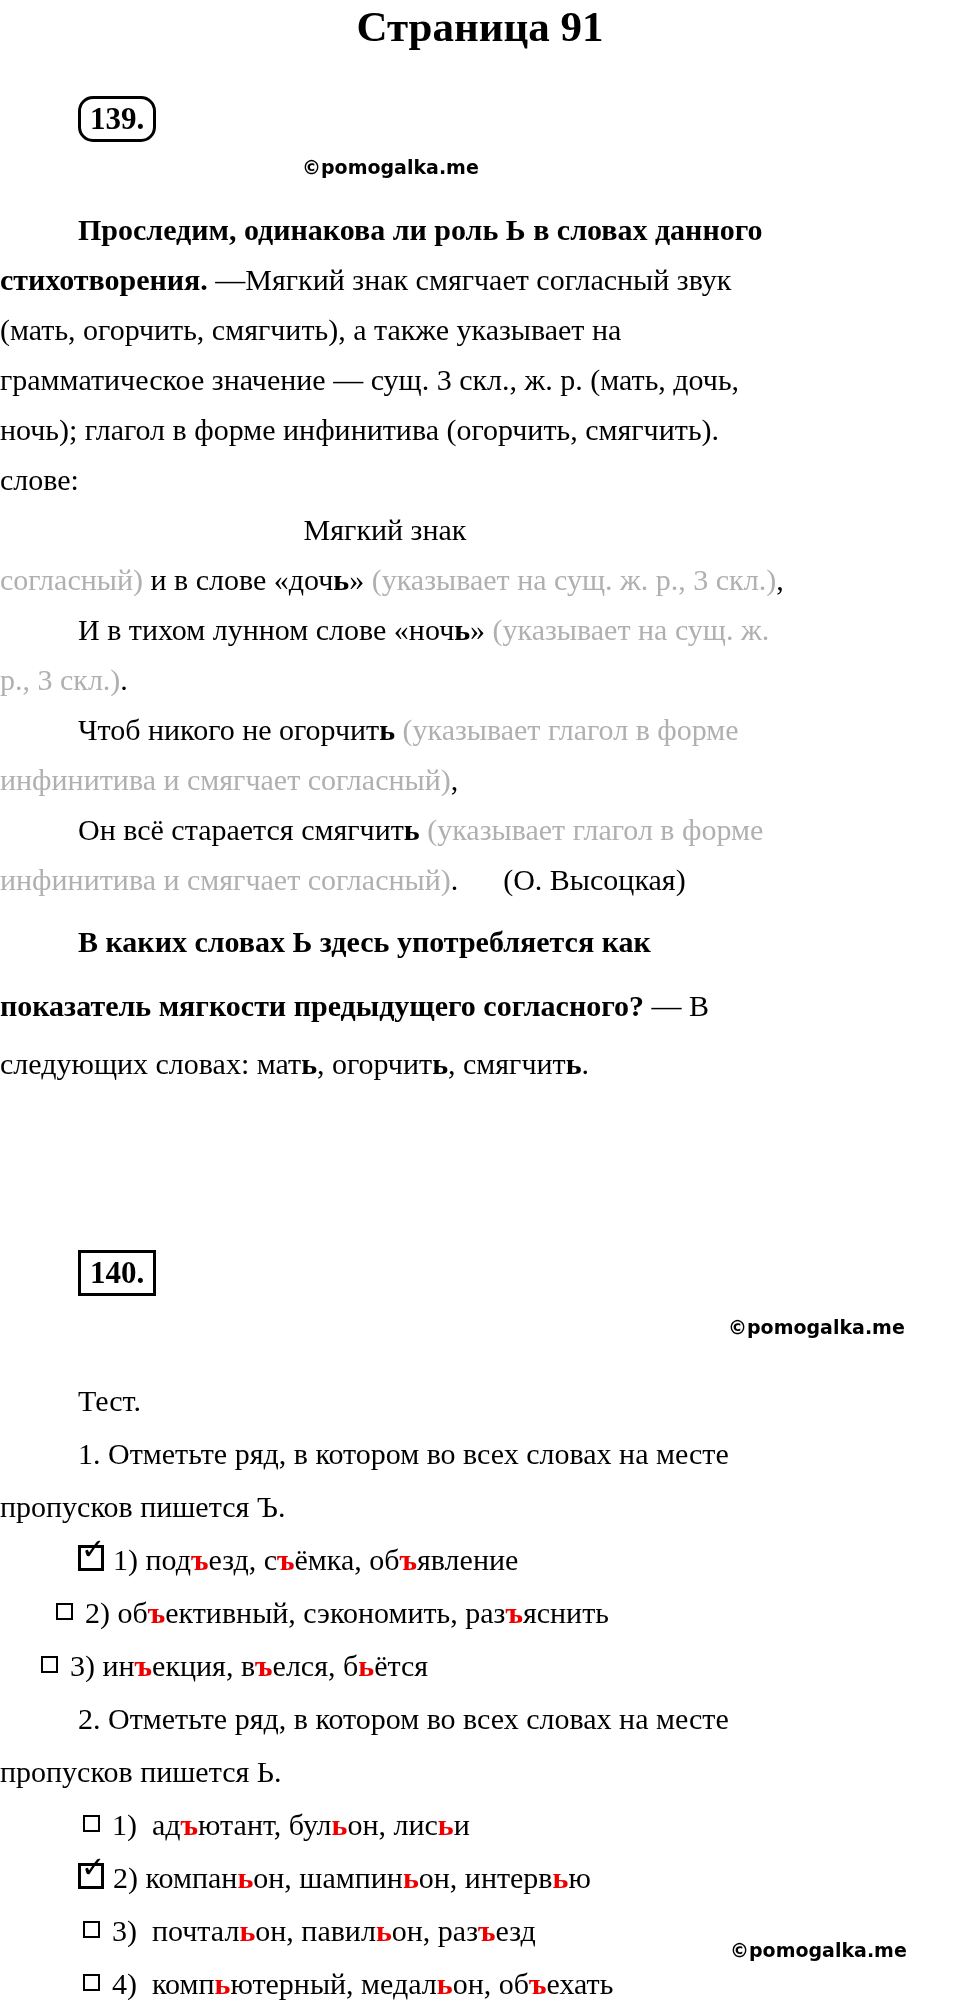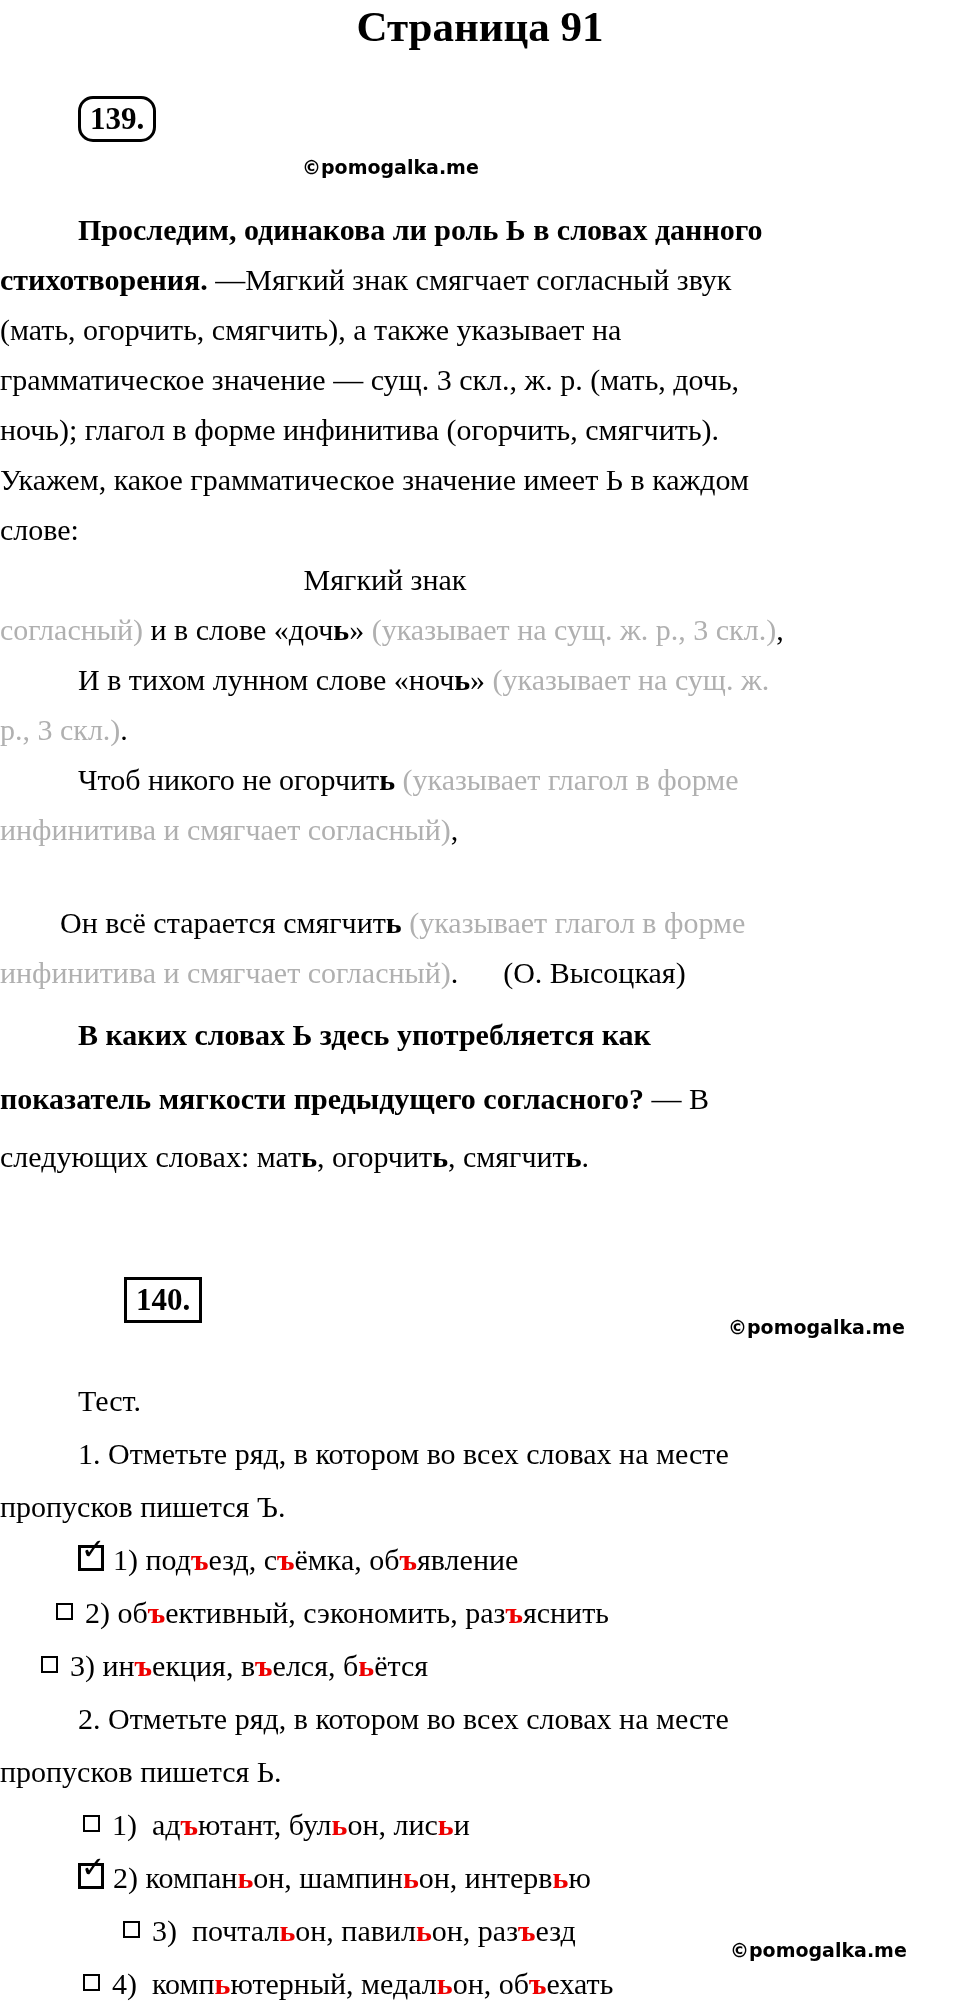--- a/index.html
+++ b/index.html
@@ -17,21 +17,21 @@
     font-size:43px; font-weight:bold;
   }
   .exbox {
     position:absolute; left:78px;
     border:3px solid #000;
     padding:0 9px;
     font-size:31px; font-weight:bold;
     line-height:40px; height:40px;
   }
   .exbox-139 { top:96px;border-radius:15px; }
-  .exbox-140 { top:1277px;margin-left:46px; }
+  .exbox-140 { top:1250px; }
   .wm {
     position:absolute;
     font-family:"DejaVu Sans","Liberation Sans",sans-serif;
     font-weight:bold; font-size:19px; color:#000;
     white-space:nowrap;
   }
   .wm1 { left:302px; top:156px; }
   .wm2 { left:728px; top:1316px; }
   .wm3 { left:730px; top:1939px; }
   .textblock { position:absolute; left:0; width:960px; }
@@ -75,47 +75,46 @@
 
   <div class="exbox exbox-139">139.</div>
   <div class="wm wm1">©pomogalka.me</div>
 
   <div class="textblock ex139-block" id="ex139-lines">
       <div class="line" style="padding-left: 78px;"><span class="b">Проследим, одинакова ли роль Ь в словах данного</span></div>
       <div class="line"><span class="b">стихотворения. </span><span>—Мягкий знак смягчает согласный звук</span></div>
       <div class="line"><span>(мать, огорчить, смягчить), а также указывает на</span></div>
       <div class="line"><span>грамматическое значение — сущ. 3 скл., ж. р. (мать, дочь,</span></div>
       <div class="line"><span>ночь); глагол в форме инфинитива (огорчить, смягчить).</span></div>
-      <div class="line"><span>Укажем, какое грамматическое значение имеет Ь в каждом</span></div>
       <div class="line"><span>слове:</span></div>
       <div class="line center"><span>Мягкий знак</span></div>
       <div class="line"><span class="g">согласный) </span><span>и в слове «доч</span><span class="b">ь</span><span>» </span><span class="g">(указывает на сущ. ж. р., 3 скл.)</span><span>,</span></div>
       <div class="line" style="padding-left: 78px;"><span>И в тихом лунном слове «ноч</span><span class="b">ь</span><span>» </span><span class="g">(указывает на сущ. ж.</span></div>
       <div class="line"><span class="g">р., 3 скл.)</span><span>.</span></div>
       <div class="line" style="padding-left: 78px;"><span>Чтоб никого не огорчит</span><span class="b">ь</span><span> </span><span class="g">(указывает глагол в форме</span></div>
       <div class="line"><span class="g">инфинитива и смягчает согласный)</span><span>,</span></div>
-      <div class="line" style="padding-left: 60px; margin-top: 43px;"><span>Он всё старается смягчит</span><span class="b">ь</span><span> </span><span class="g">(указывает глагол в форме</span></div>
+      <div class="line" style="padding-left: 78px;"><span>Он всё старается смягчит</span><span class="b">ь</span><span> </span><span class="g">(указывает глагол в форме</span></div>
       <div class="line"><span class="g">инфинитива и смягчает согласный)</span><span>.      (О. Высоцкая)</span></div>
       <div class="line" style="padding-left: 78px; margin-top: 12px;"><span class="b">В каких словах Ь здесь употребляется как</span></div>
       <div class="line" style="margin-top: 14px;"><span class="b">показатель мягкости предыдущего согласного? </span><span>— В</span></div>
       <div class="line" style="margin-top: 8px;"><span>следующих словах: мат</span><span class="b">ь</span><span>, огорчит</span><span class="b">ь</span><span>, смягчит</span><span class="b">ь</span><span>.</span></div>
     </div>
 
   <div class="exbox exbox-140">140.</div>
   <div class="wm wm2">©pomogalka.me</div>
 
   <div class="textblock ex140-block" id="ex140-lines">
       <div class="line" style="padding-left: 78px;"><span>Тест.</span></div>
       <div class="line" style="padding-left: 78px;"><span>1. Отметьте ряд, в котором во всех словах на месте</span></div>
       <div class="line"><span>пропусков пишется Ъ.</span></div>
       <div class="line" style="padding-left: 78px;"><span class="cb-checked"><span class="mark">✓</span></span><span>1) под</span><span class="r">ъ</span><span>езд, с</span><span class="r">ъ</span><span>ёмка, об</span><span class="r">ъ</span><span>явление</span></div>
       <div class="line" style="padding-left: 51px;"><span class="cb-empty"></span><span>2) об</span><span class="r">ъ</span><span>ективный, сэкономить, раз</span><span class="r">ъ</span><span>яснить</span></div>
       <div class="line" style="padding-left: 36px;"><span class="cb-empty"></span><span>3) ин</span><span class="r">ъ</span><span>екция, в</span><span class="r">ъ</span><span>елся, б</span><span class="r">ь</span><span>ётся</span></div>
       <div class="line" style="padding-left: 78px;"><span>2. Отметьте ряд, в котором во всех словах на месте</span></div>
       <div class="line"><span>пропусков пишется Ь.</span></div>
       <div class="line" style="padding-left: 78px;"><span class="cb-empty"></span><span>1)  ад</span><span class="r">ъ</span><span>ютант, бул</span><span class="r">ь</span><span>он, лис</span><span class="r">ь</span><span>и</span></div>
       <div class="line" style="padding-left: 78px;"><span class="cb-checked"><span class="mark">✓</span></span><span>2) компан</span><span class="r">ь</span><span>он, шампин</span><span class="r">ь</span><span>он, интерв</span><span class="r">ь</span><span>ю</span></div>
-      <div class="line" style="padding-left: 78px; margin-left: 40px;"><span class="cb-empty"></span><span>3)  почтал</span><span class="r">ь</span><span>он, павил</span><span class="r">ь</span><span>он, раз</span><span class="r">ъ</span><span>езд</span></div>
+      <div class="line" style="padding-left: 78px;"><span class="cb-empty"></span><span>3)  почтал</span><span class="r">ь</span><span>он, павил</span><span class="r">ь</span><span>он, раз</span><span class="r">ъ</span><span>езд</span></div>
       <div class="line" style="padding-left: 78px;"><span class="cb-empty"></span><span>4)  комп</span><span class="r">ь</span><span>ютерный, медал</span><span class="r">ь</span><span>он, об</span><span class="r">ъ</span><span>ехать</span></div>
     </div>
 
   <div class="wm wm3">©pomogalka.me</div>
 </div>
 
 </body></html>

